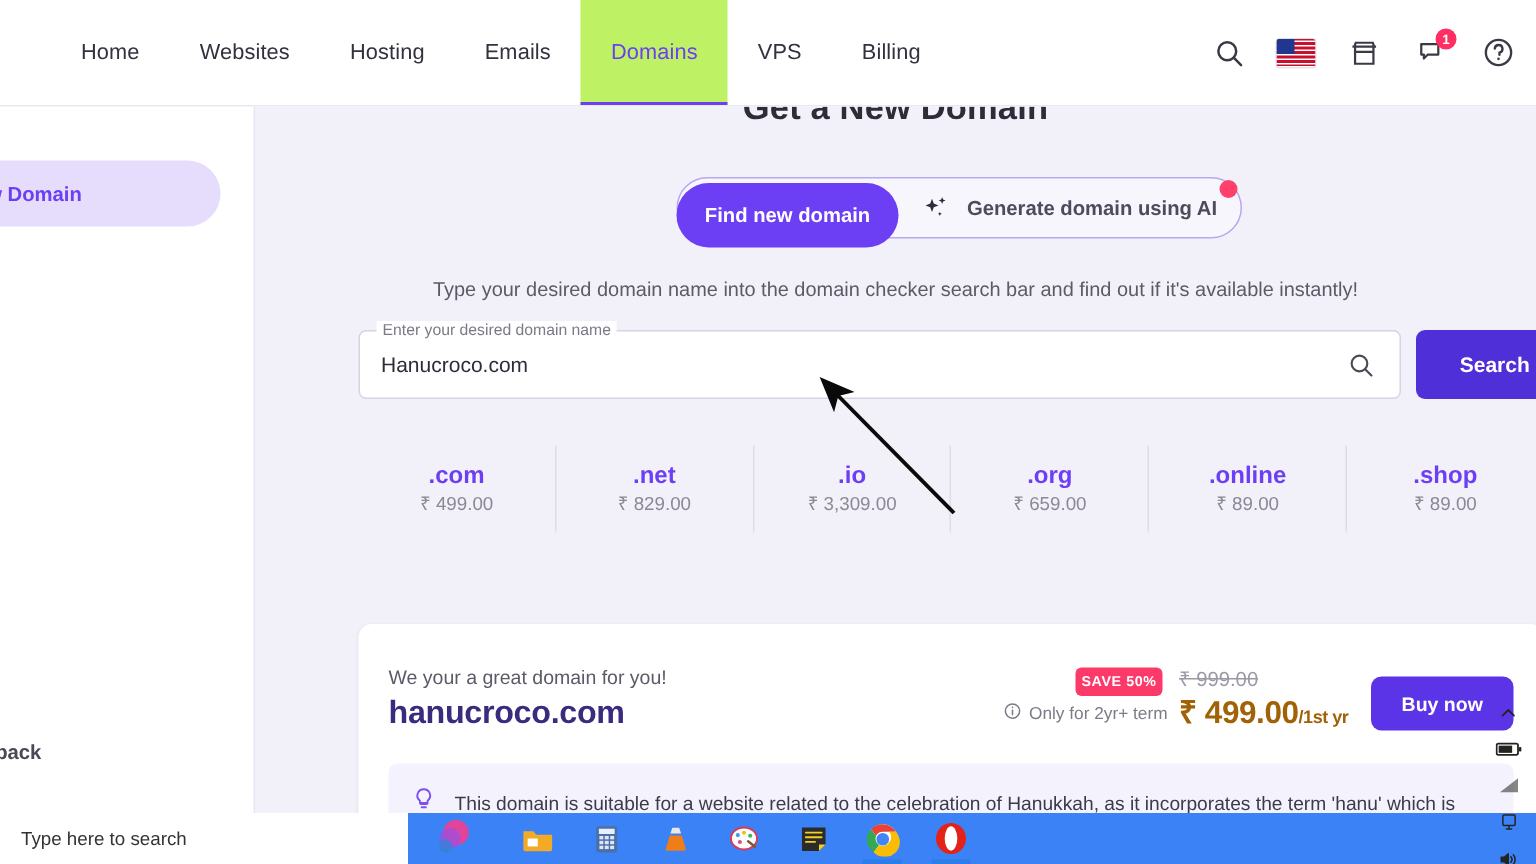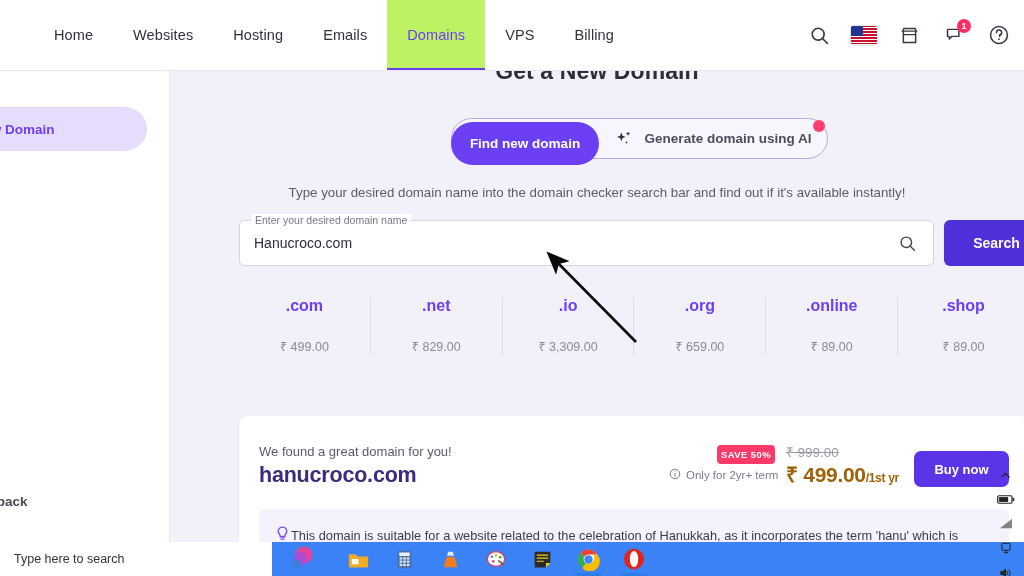--- a/index.html
+++ b/index.html
@@ -138,21 +138,21 @@
     cursor: pointer;
   }
 
   
   .tld-row {
     position: absolute; left: 69px; top: 226px; width: 790px; height: 58px;
     display: flex;
   }
   .tld {
     flex: 1; display: flex; flex-direction: column; align-items: center;
-    justify-content: space-between; gap: 0; cursor: pointer;
+    justify-content: center; gap: 0; cursor: pointer;
     border-right: 1px solid #dedbeb;
   }
   .tld:last-child { border-right: none; }
   .tld-name { font-size: 16px; font-weight: bold; color: #6c3ef4; }
   .tld-price { font-size: 12.5px; color: #8a8a97; }
 
   
   .result-card {
     position: absolute; left: 69px; top: 345px; width: 790px; height: 200px;
     background: #ffffff; border-radius: 9px;
@@ -184,21 +184,21 @@
   .new-price .per { font-size: 12px; font-weight: bold; }
   .buy-btn {
     position: absolute; left: 675px; top: 35px; width: 95px; height: 36px;
     background: #5b34e8; color: #ffffff; border: none; border-radius: 7px;
     font-size: 13px; font-weight: bold; font-family: "Liberation Sans", sans-serif;
     cursor: pointer;
   }
   .hint-bar {
     position: absolute; left: 20px; top: 93px; width: 750px; height: 52px;
     background: #f4f2fd; border-radius: 6px;
-    display: flex; align-items: center; padding: 0 15px;
+    display: flex; align-items: center; gap: 12px; padding: 0 15px;
   }
   .hint-text { font-size: 12.8px; color: #3b3b49; white-space: nowrap; }
 
   
   .arrow-layer { position: absolute; left: 0; top: 0; width: 1024px; height: 576px;
                  pointer-events: none; z-index: 40; }
 
   
   .taskbar {
     position: absolute; left: 0; bottom: 0; width: 1024px; height: 34px;
@@ -368,21 +368,21 @@
         <div class="tld-name">.online</div>
         <div class="tld-price">₹ 89.00</div>
       </div>
       <div class="tld">
         <div class="tld-name">.shop</div>
         <div class="tld-price">₹ 89.00</div>
       </div>
     </div>
 
     <div class="result-card">
-      <div class="res-found">We found a great domain for you!</div>
+      <div class="res-found">We your a great domain for you!</div>
       <div class="res-domain">hanucroco.com</div>
       <div class="save-badge">SAVE 50%</div>
       <div class="old-price">₹ 999.00</div>
       <div class="term-note">
         <span>
           <svg width="12" height="12" viewBox="0 0 24 24" fill="none" stroke="#7c7c89" stroke-width="2">
             <circle cx="12" cy="12" r="9.5"></circle>
               <line x1="12" y1="11" x2="12" y2="17" stroke-linecap="round"></line>
             <circle cx="12" cy="7.2" r="1.1" fill="#7c7c89" stroke="none"></circle>
           </svg>

